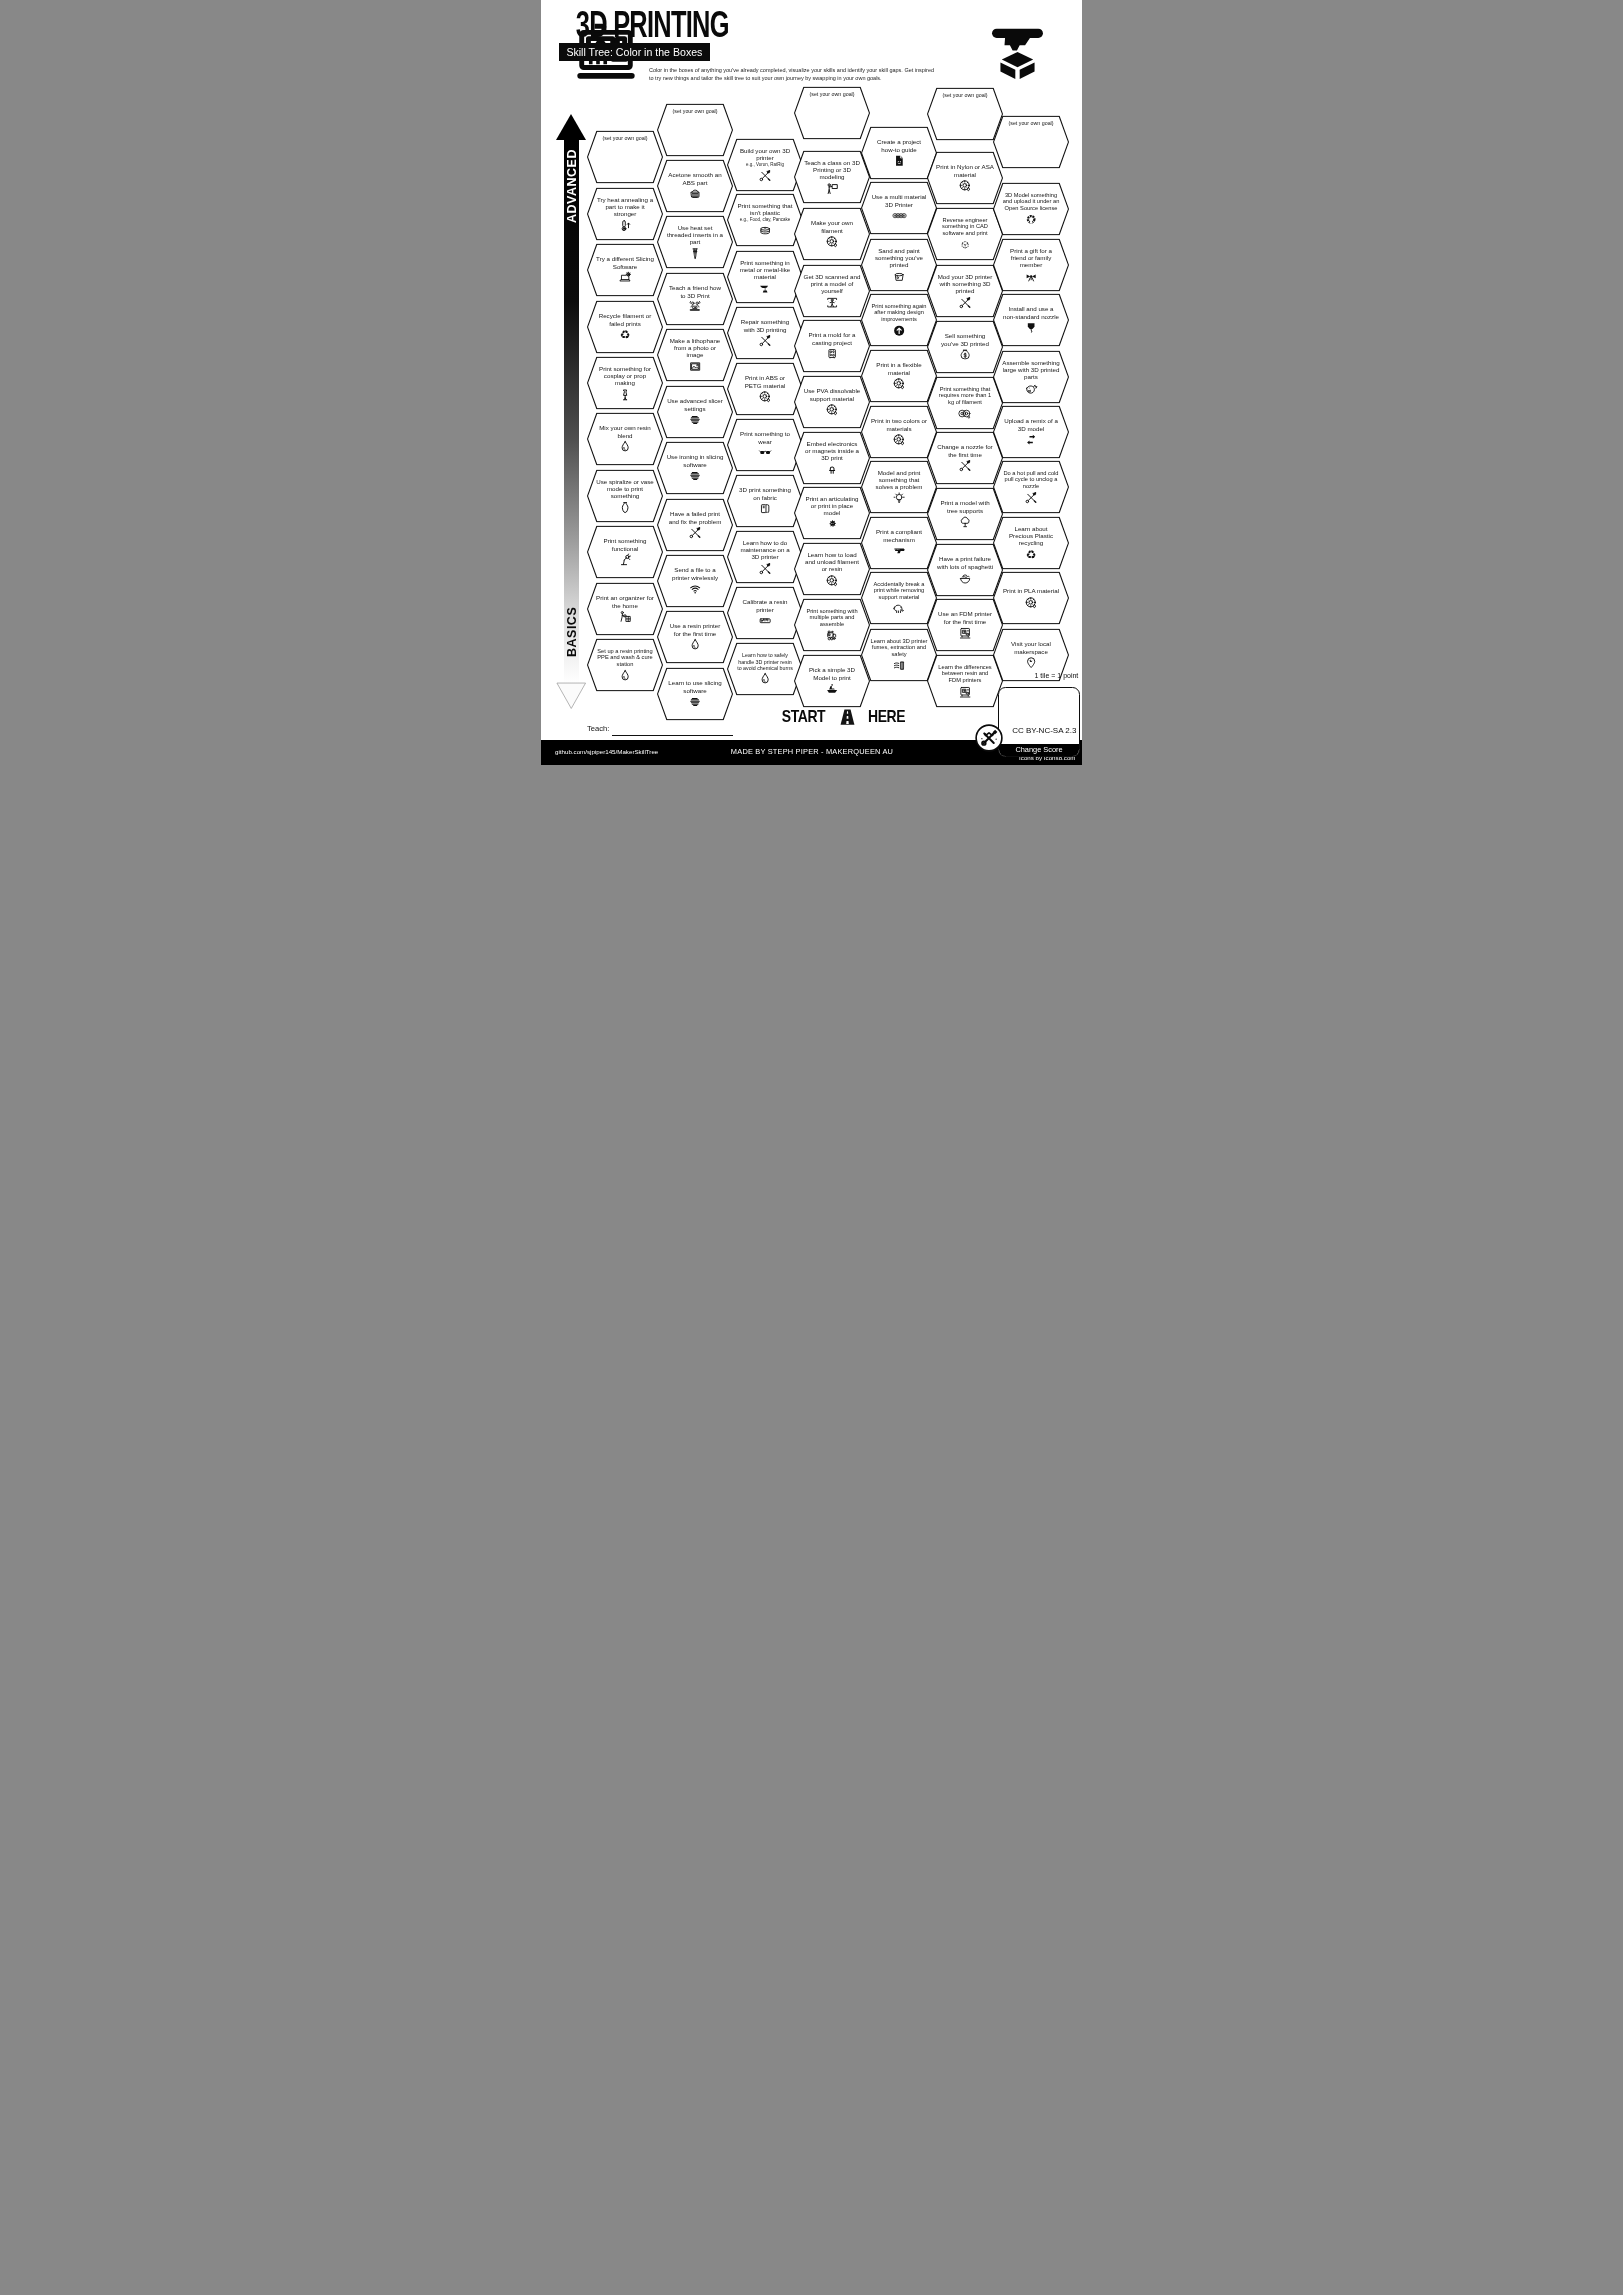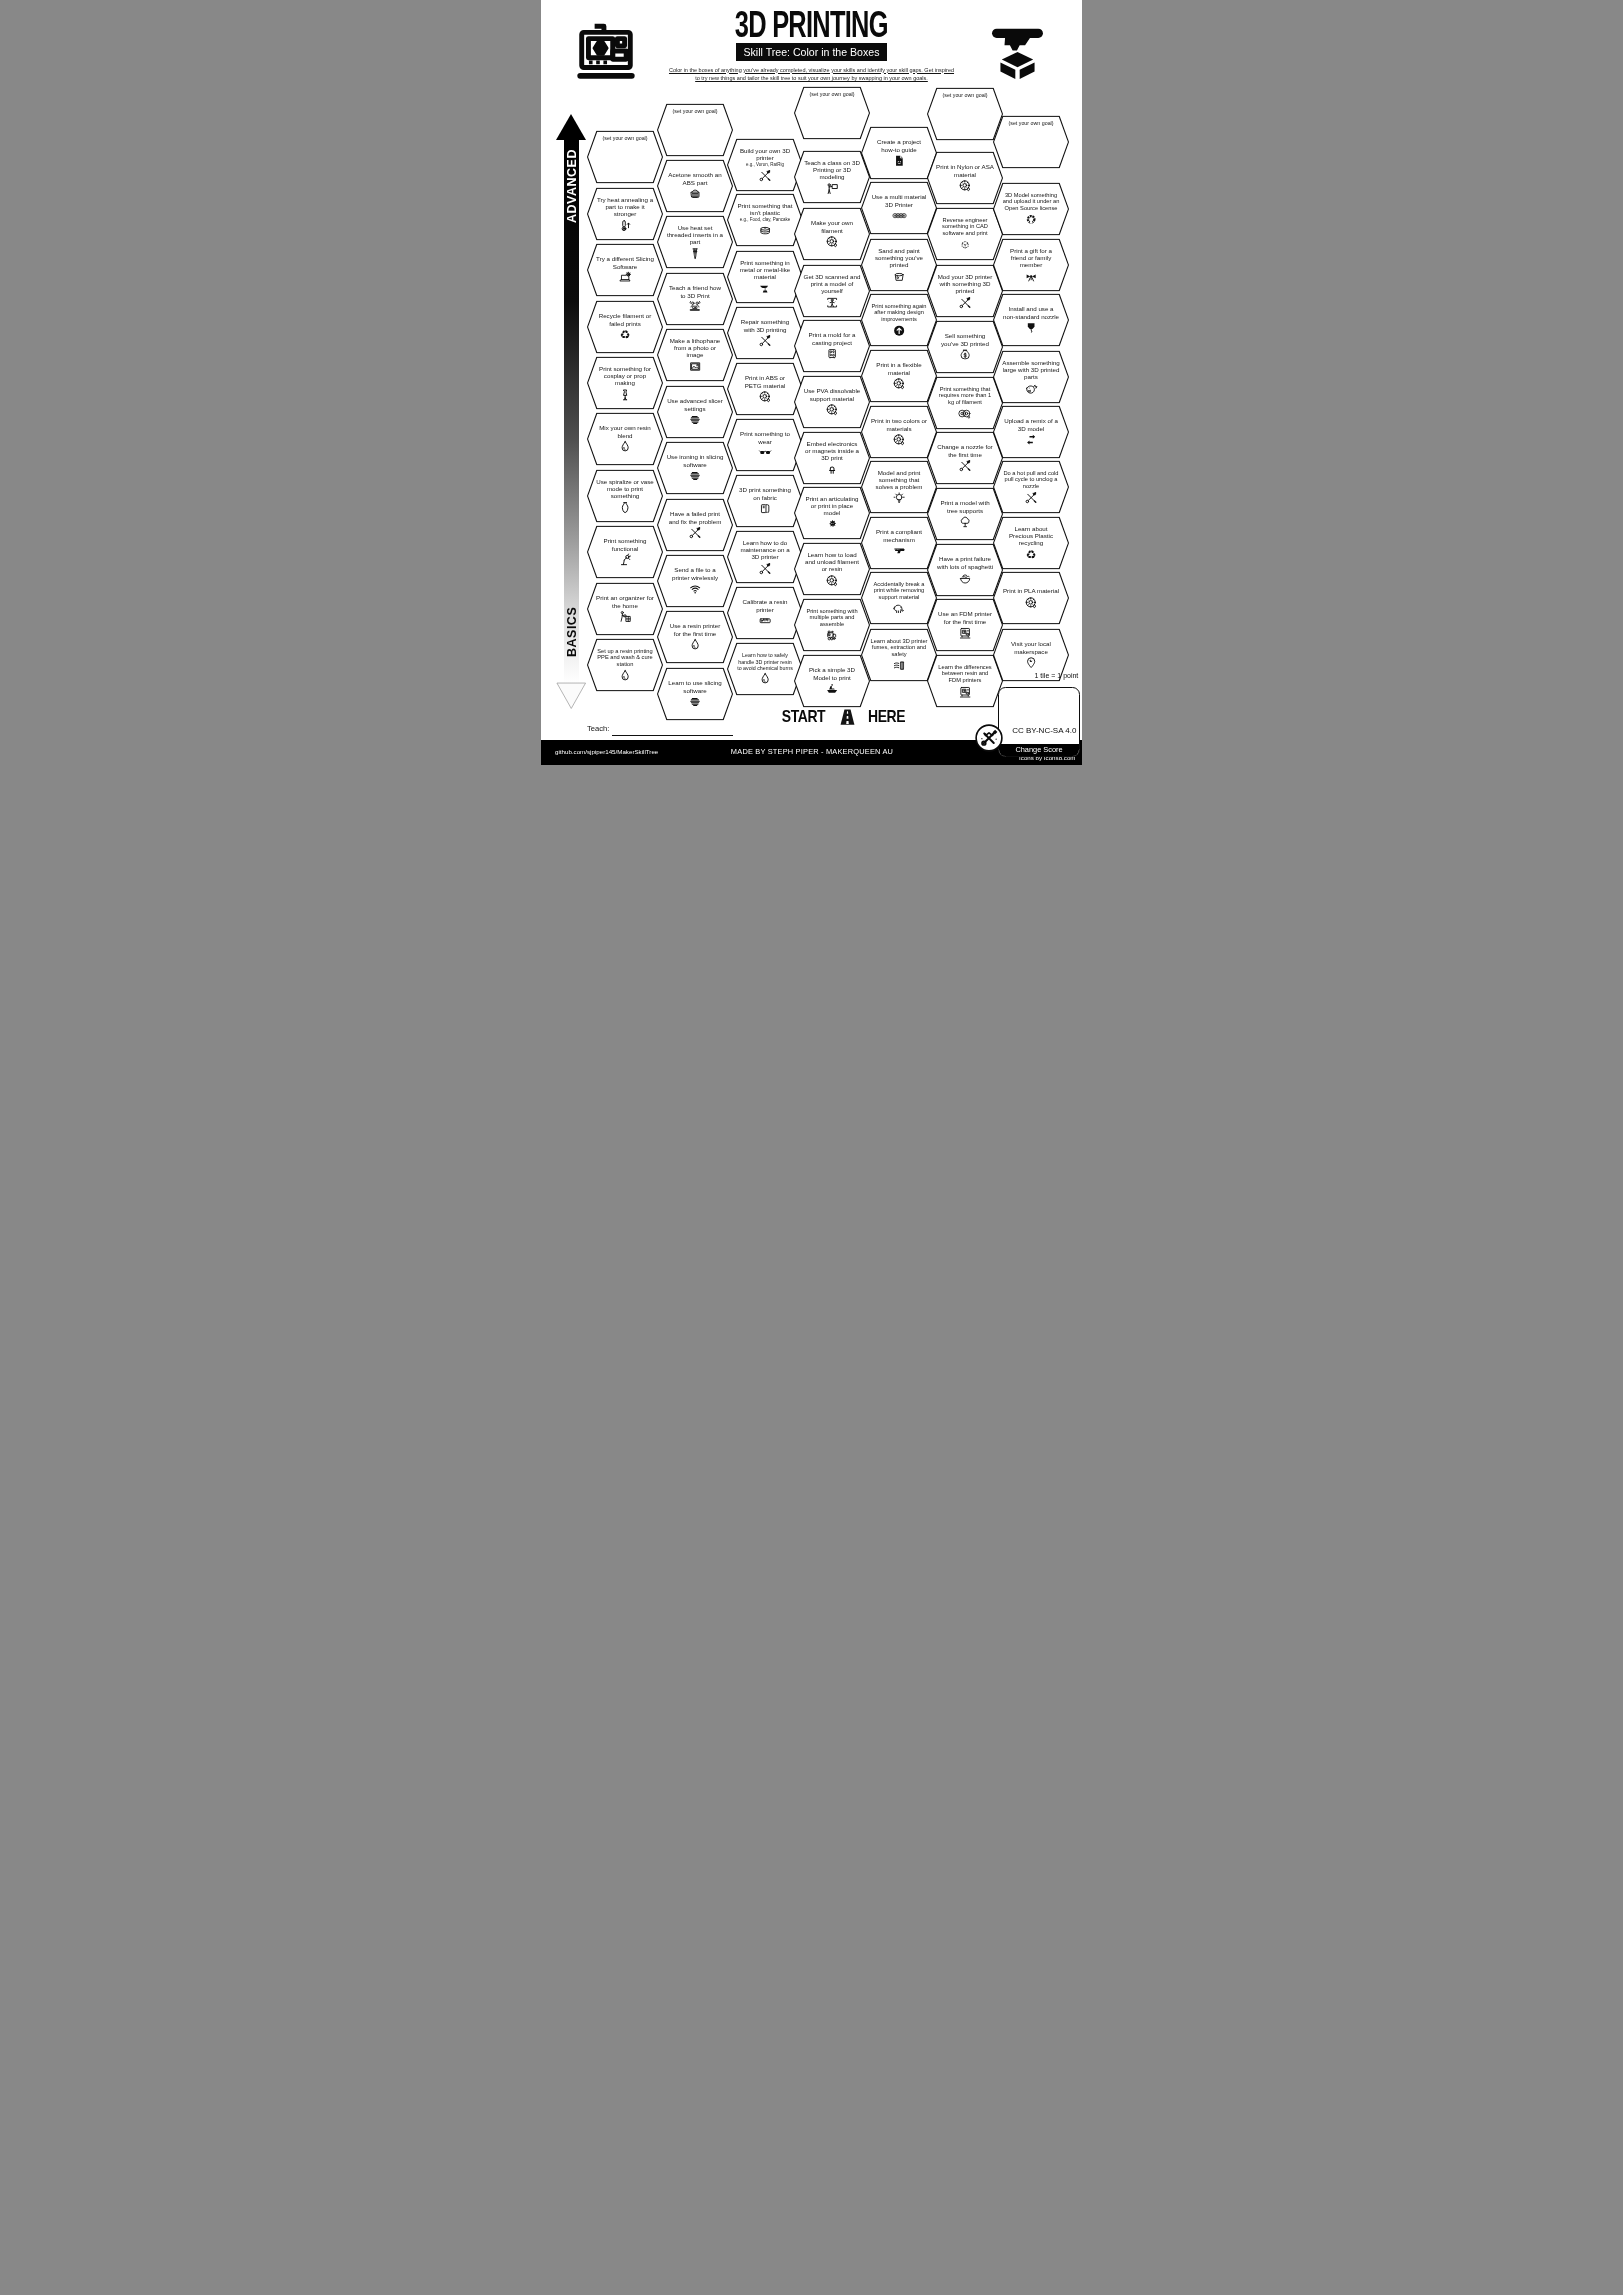--- a/index.html
+++ b/index.html
@@ -1,20 +1,20 @@
 <!DOCTYPE html>
 <html style="font-size:7.4px"><head>
 <meta charset="utf-8">
 <style>
   html,body{margin:0;padding:0;background:#888;}
   #page{position:relative;width:541px;height:765px;margin:0 auto;background:#fff;
         font-family:"Liberation Sans",sans-serif;color:#141414;overflow:hidden;}
 
   
-  #header{position:absolute;left:0;top:7.4px;width:100%;text-align:center;text-decoration:underline;}
+  #header{position:absolute;left:18px;top:7.4px;width:100%;}
   #page-title{display:inline-block;font-weight:900;font-size:31px;line-height:.95;
       letter-spacing:-0.9px;transform:scale(.82,1.18);transform-origin:center top;color:#0a0a0a;}
   #subtitle-badge{display:inline-block;margin-top:6.5px;background:#0b0b0b;color:#fff;
       font-size:10.6px;font-weight:500;padding:2.3px 7.4px 3.7px;}
   #description{margin:4.2px auto 0;width:361px;font-size:5.5px;line-height:1.5;color:#1d1d1d;}
 
   .corner-logo{position:absolute;color:#0a0a0a;}
   #printer-logo{left:34px;top:20.4px;}
   #printhead-logo{left:444px;top:20.4px;}
 
@@ -1078,21 +1078,21 @@
   <div id="name-line" data-name="name-input-line"></div>
 
   <div id="tile-note" data-name="tile-note">1 tile = 1 point</div>
   <div id="total-score-box" data-name="total-score-box">
     <div id="total-score-band" data-name="total-score-label">Change Score</div>
   </div>
 
   <svg id="maker-logo" data-name="makerqueen-logo-icon" width="30" height="30" viewBox="0 0 64 64">
       <use href="#i-mq-logo" width="64" height="64"></use>
     </svg>
-  <div id="license-row" data-name="license-text">CC BY-NC-SA 4.0</div>
+  <div id="license-row" data-name="license-text">CC BY-NC-SA 2.3</div>
 
   <div id="footer-bar" data-name="footer-bar">
     <div id="footer-left" data-name="github-url">github.com/sjpiper145/MakerSkillTree</div>
     <div id="footer-center" data-name="credit-text">MADE BY STEPH PIPER  -  MAKERQUEEN AU</div>
     <div id="footer-right" data-name="icons-credit">Icons by Icons8.com</div>
   </div>
 
 </div>
 
 

